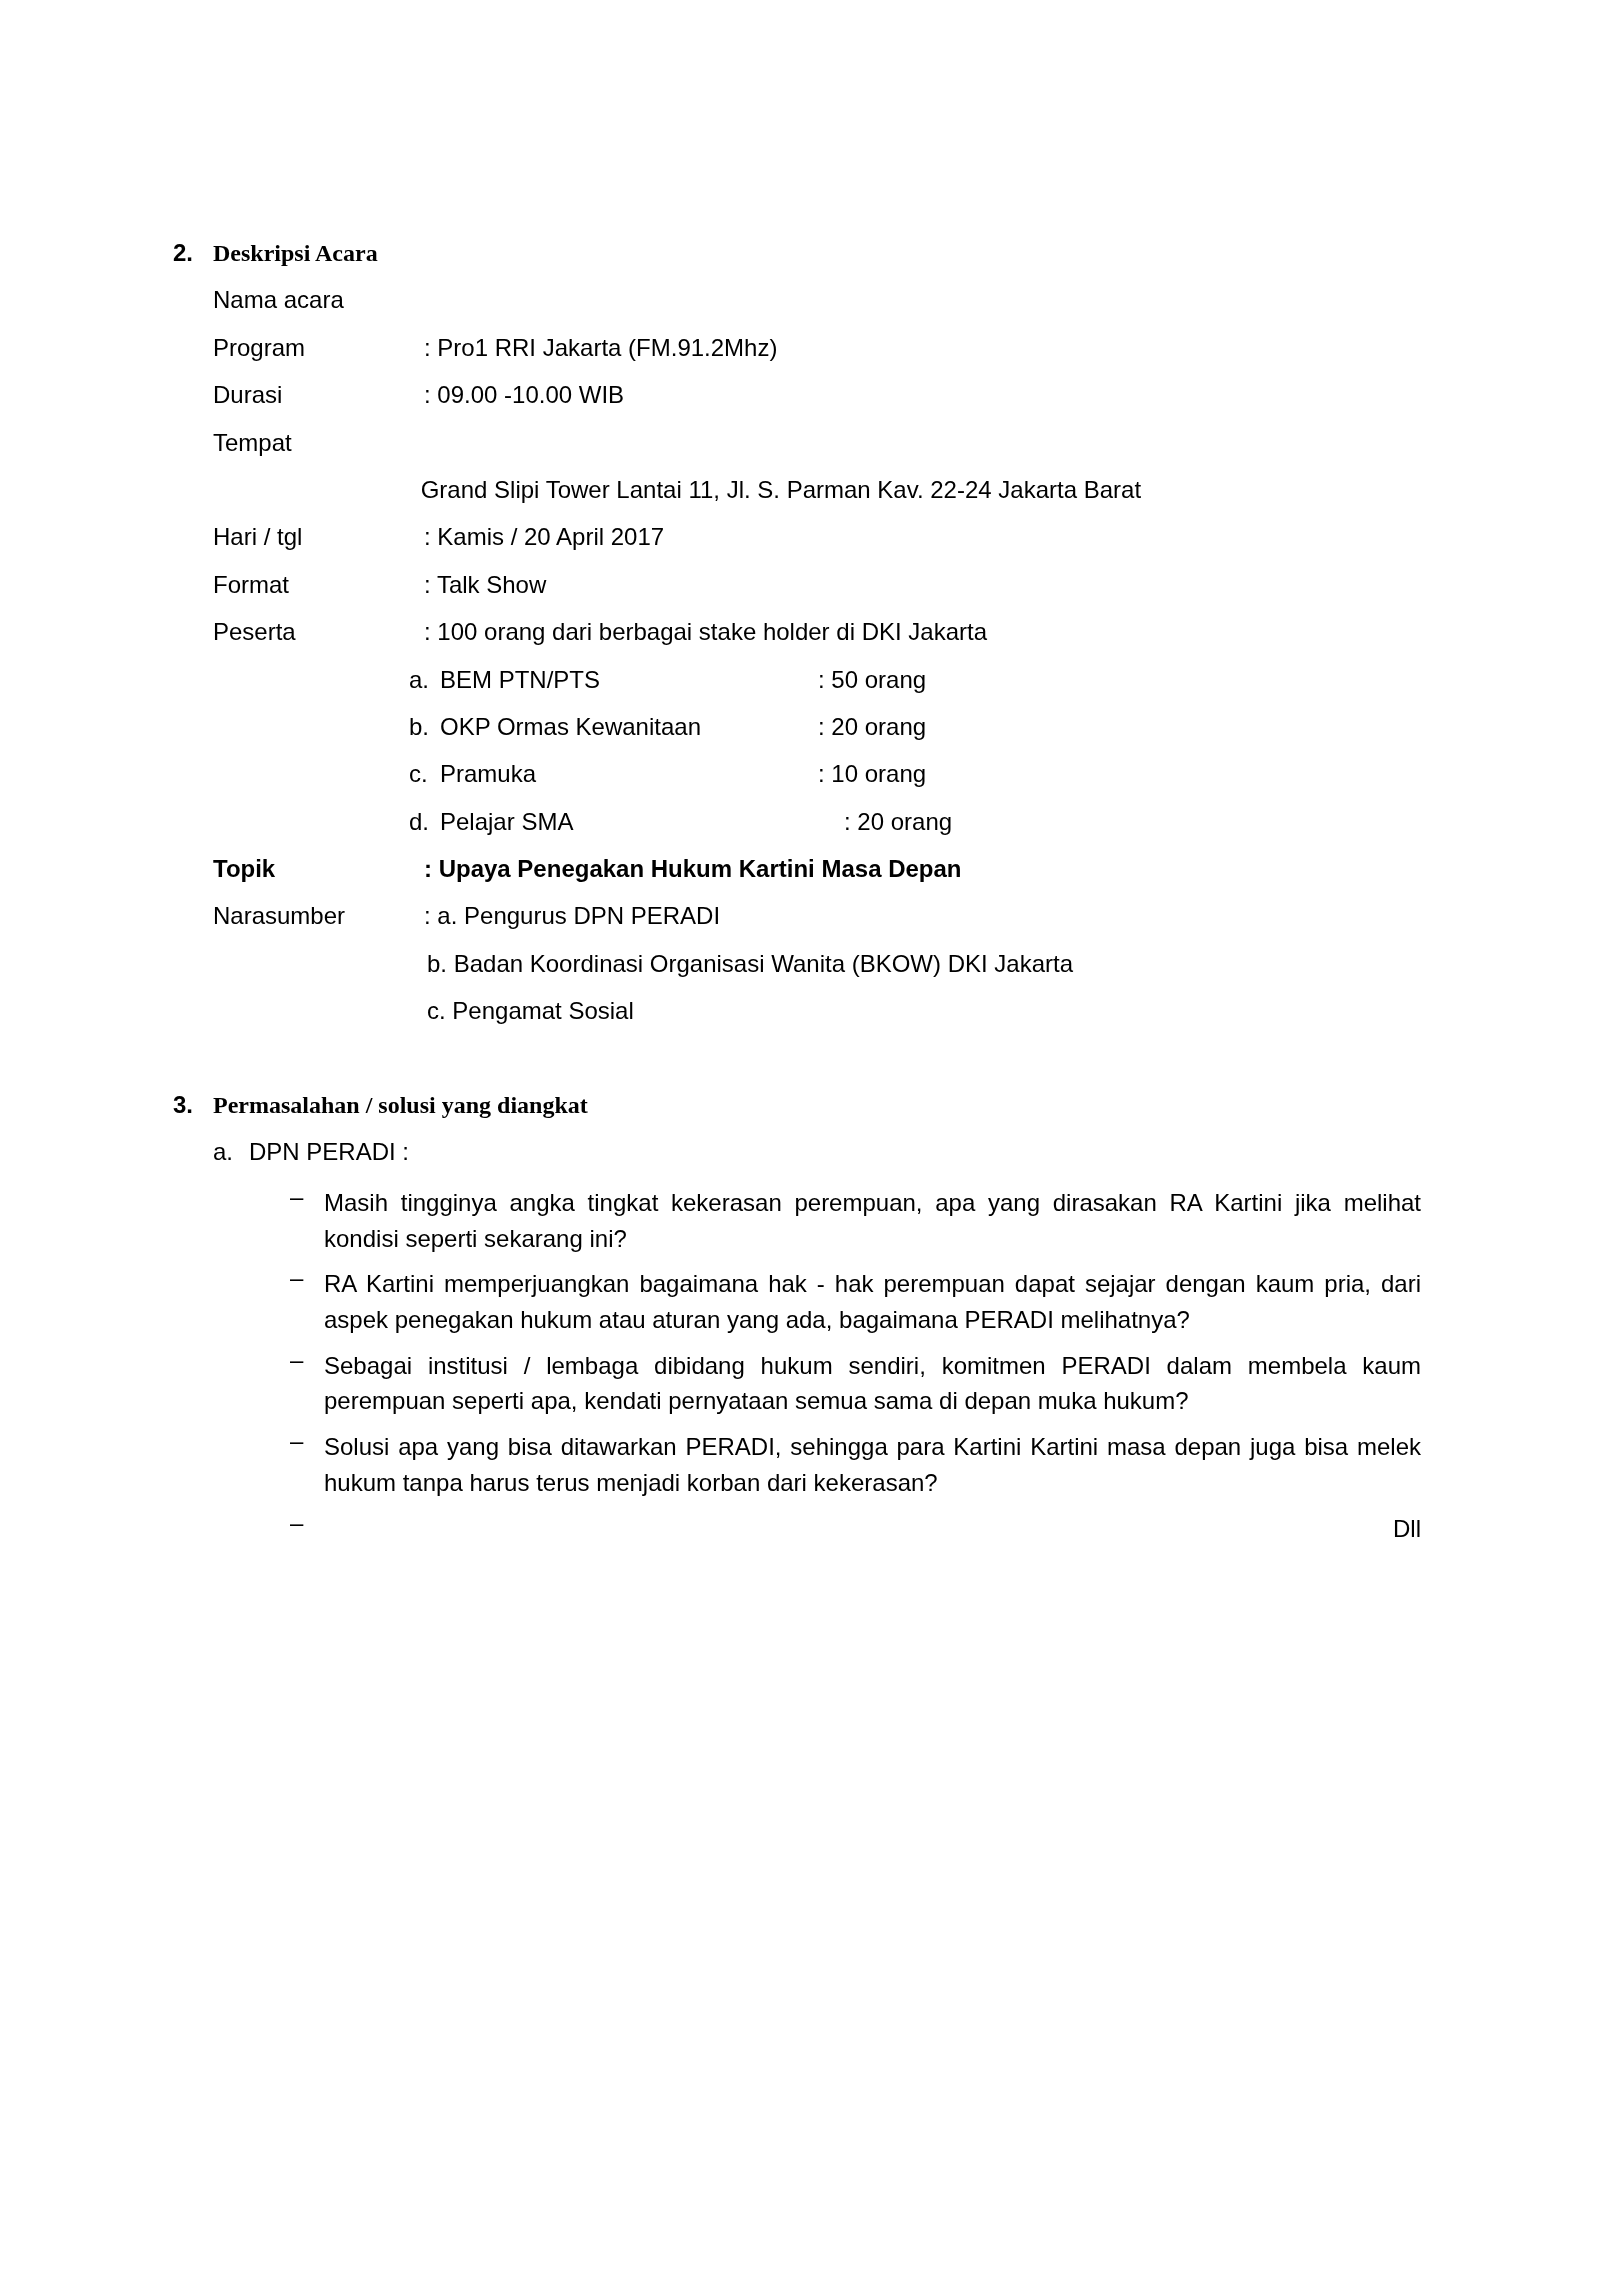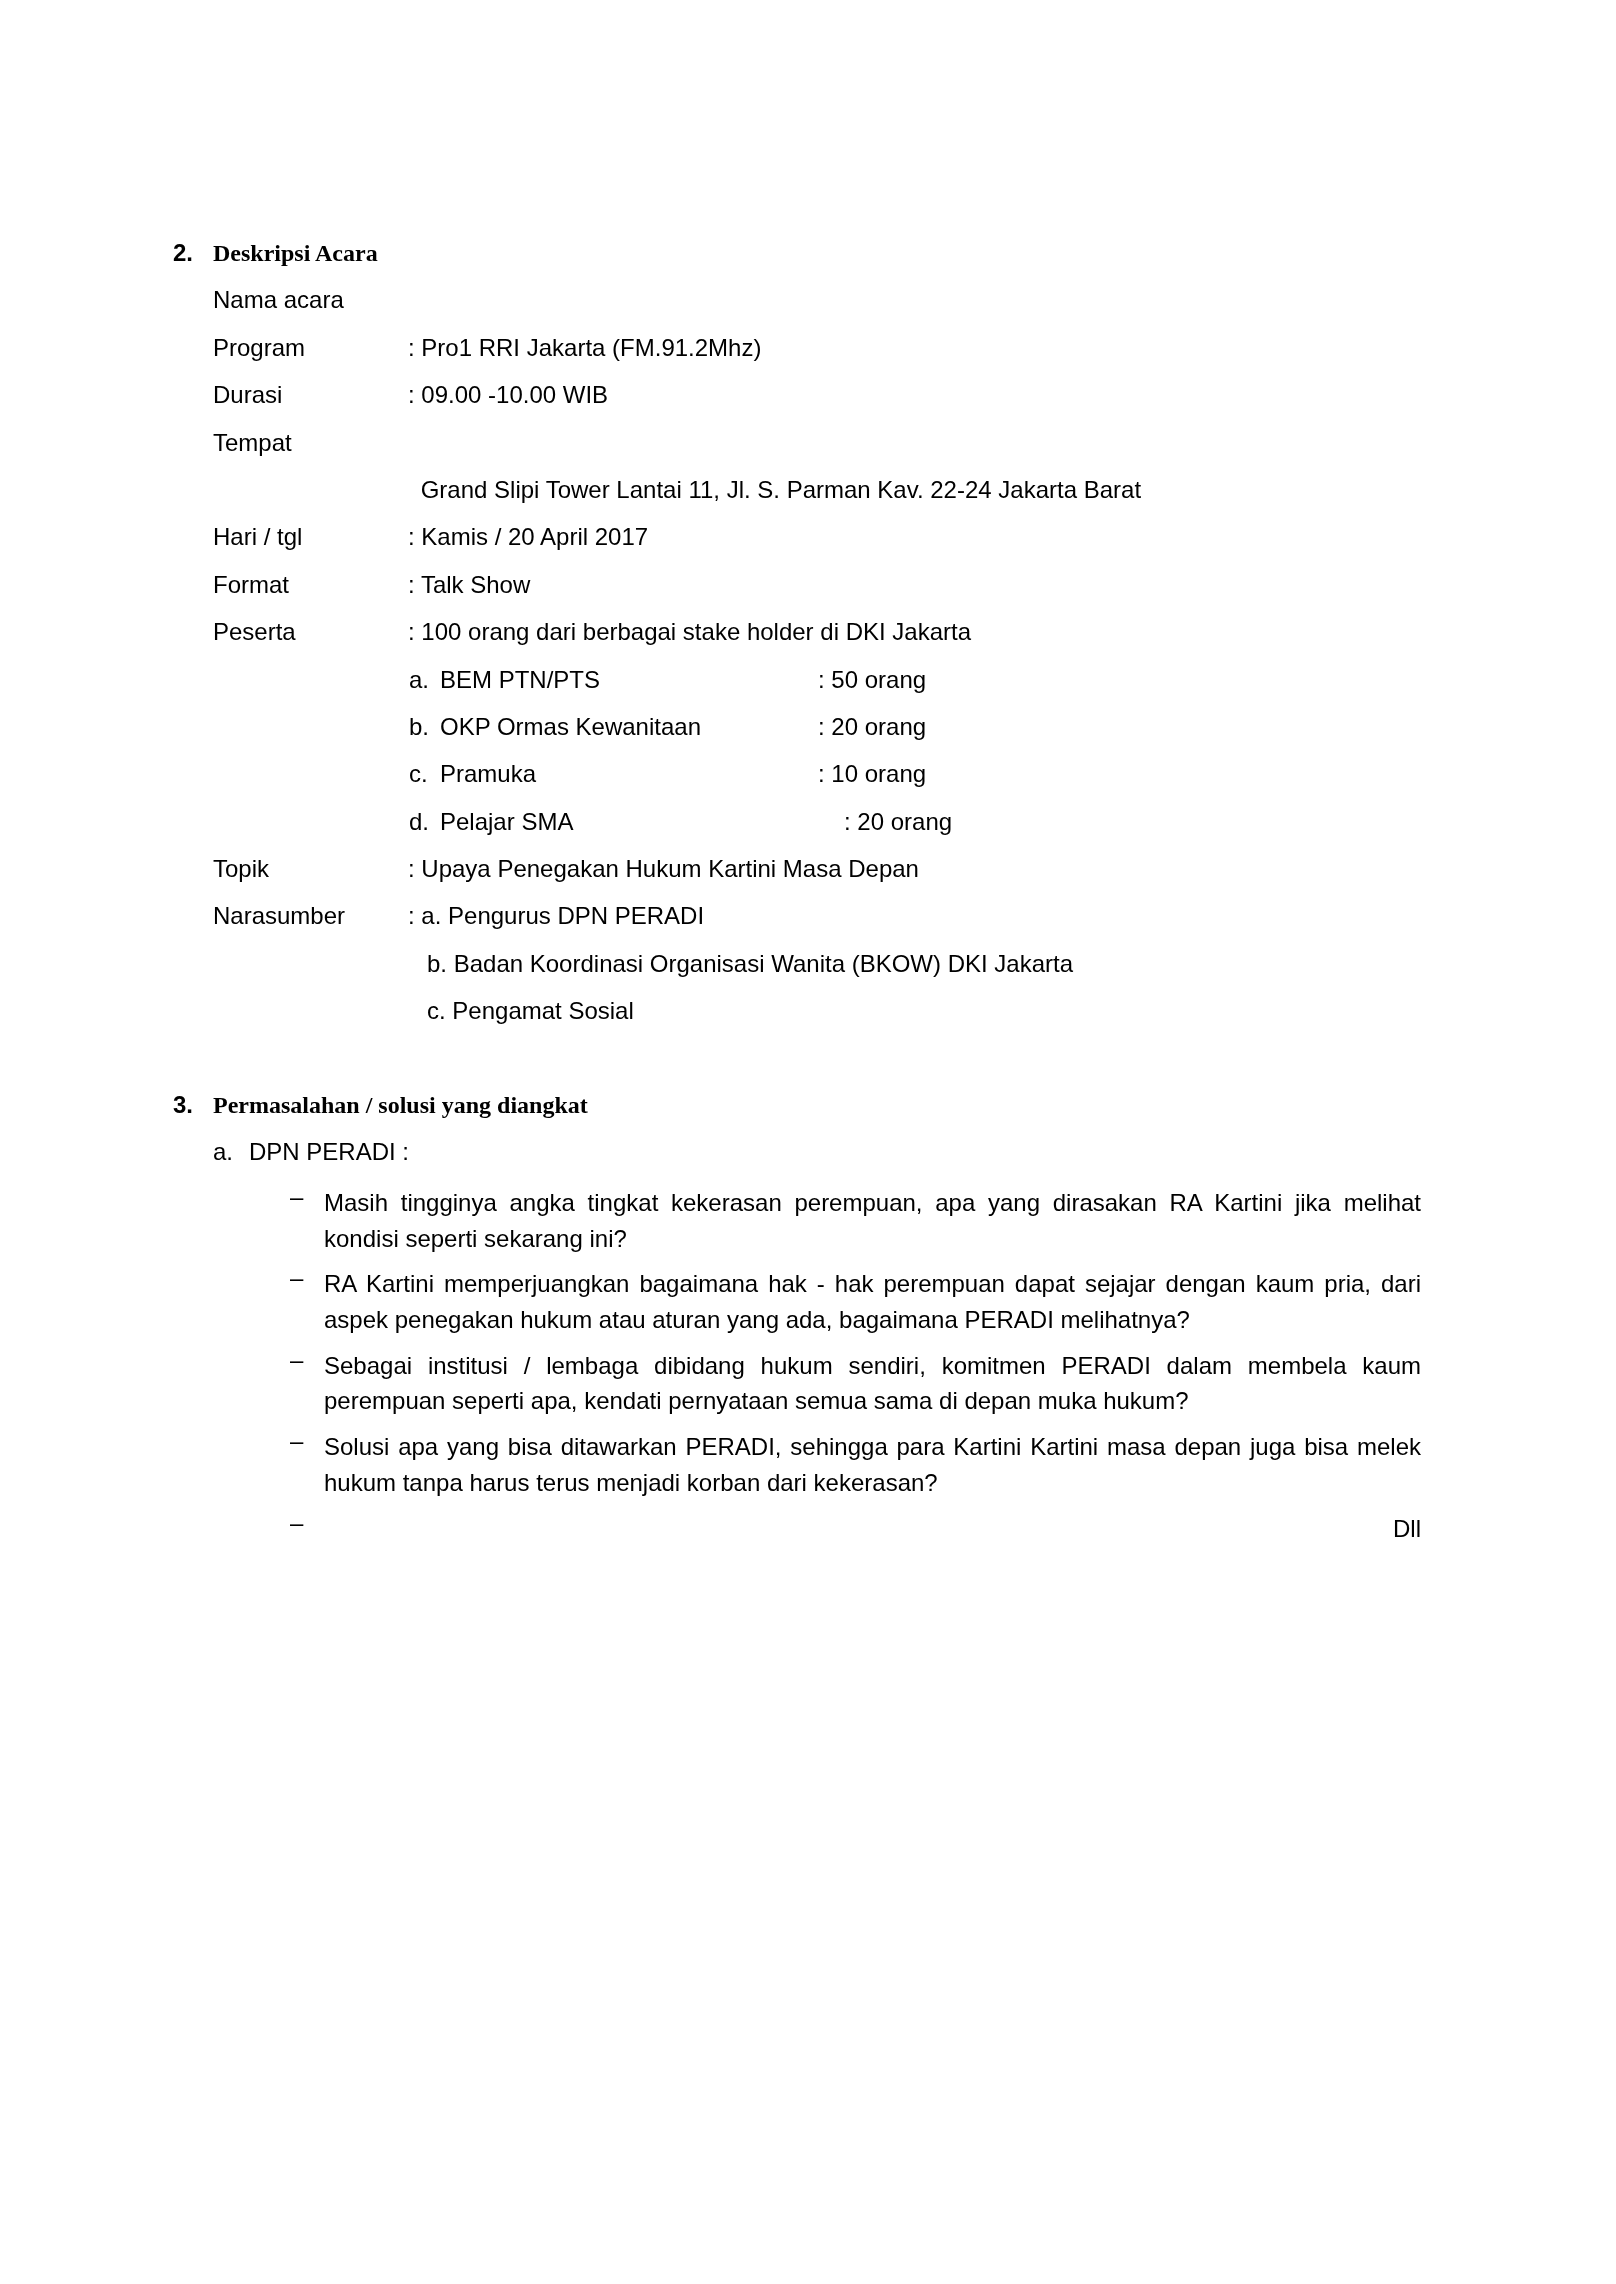--- a/index.html
+++ b/index.html
@@ -36,28 +36,29 @@
     flex: 0 0 40px;
     font-weight: bold;
   }
   .sec-title { font-weight: bold; font-family: Liberation Serif, serif; }
 
   .field-row {
     display: flex;
     align-items: flex-end;
     margin-bottom: 23.4px;
     padding-left: 40px;
+    gap: 16px;
   }
   .field-label {
     width: 195px;
     flex: 0 0 195px;
   }
   .field-value { flex: 1 1 auto; }
   .field-row.bold .field-label,
-  .field-row.bold .field-value { font-weight: normal; }
+  .field-row.bold .field-value { font-weight: bold; }
 
   .cont-row {
     display: flex;
     margin-bottom: 23.4px;
     padding-left: 236px;
   }
   .cont-row .cont-text { padding-left: 11.7px; }
 
   
   .sub-row {

